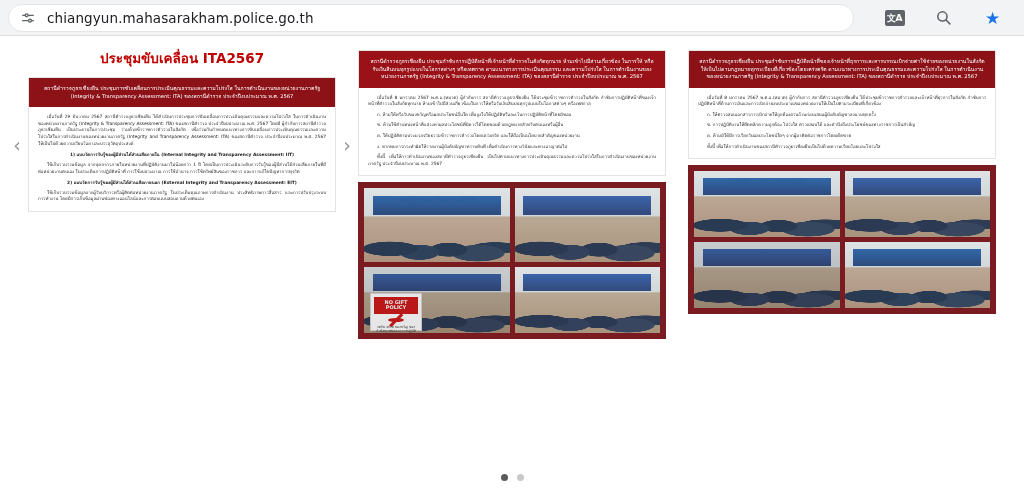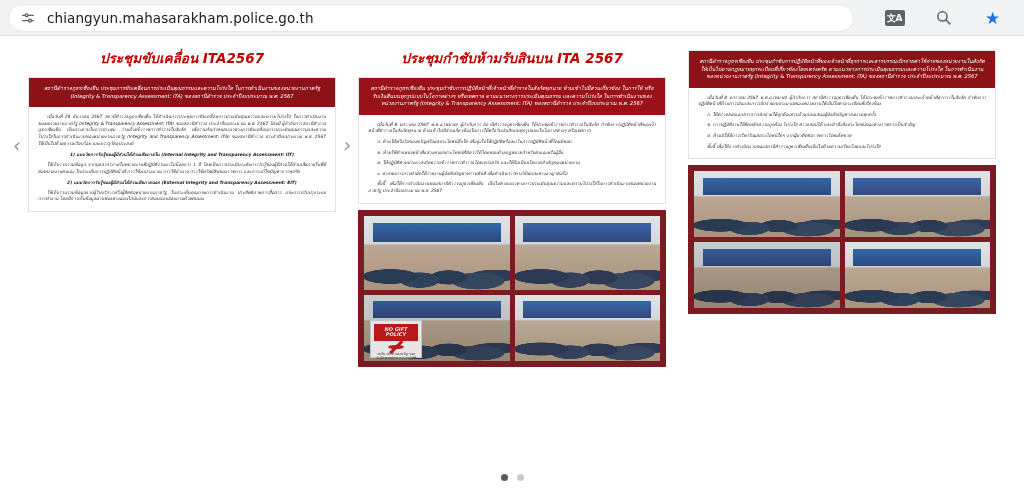--- a/index.html
+++ b/index.html
@@ -76,21 +76,20 @@
     height: 457px;
     background: #fff;
     overflow: hidden;
   }
 
   .columns {
     display: flex;
     align-items: flex-start;
     padding: 14px 28px 0 28px;
     gap: 22px;
-    font-style: italic;
   }
 
   .col { flex: 1 1 0; min-width: 0; }
 
   .col-title {
     text-align: center;
     color: #c00000;
     font-weight: bold;
     font-size: 13.5px;
     margin-bottom: 11px;
@@ -319,21 +318,20 @@
             <p class="sec-title">1) แบบวัดการรับรู้ของผู้มีส่วนได้ส่วนเสียภายใน (Internal Integrity and Transparency Assessment: IIT)</p>
             <p>ใช้เก็บรวบรวมข้อมูล จากบุคลากรภายในหน่วยงานที่ปฏิบัติงานมาไม่น้อยกว่า 1 ปี โดยเป็นการประเมินระดับการรับรู้ของผู้มีส่วนได้ส่วนเสียภายในที่มีต่อหน่วยงานตนเอง ในประเด็นการปฏิบัติหน้าที่ การใช้งบประมาณ การใช้อำนาจ การใช้ทรัพย์สินของราชการ และการแก้ไขปัญหาการทุจริต</p>
             <p class="sec-title">2) แบบวัดการรับรู้ของผู้มีส่วนได้ส่วนเสียภายนอก (External Integrity and Transparency Assessment: EIT)</p>
             <p>ใช้เก็บรวบรวมข้อมูลจากผู้รับบริการหรือผู้ติดต่อหน่วยงานภาครัฐ ในประเด็นคุณภาพการดำเนินงาน ประสิทธิภาพการสื่อสาร และการปรับปรุงระบบการทำงาน โดยมีการเก็บข้อมูลผ่านช่องทางออนไลน์และการตอบแบบสอบถามด้วยตนเอง</p>
           </div>
         </div>
       </div>
     </div>
 
     <div class="col">
-      <div class="col-title">ประชุมกำชับห้ามรับสินบน ITA 2567</div>
       <div class="sheet col2-doc">
         <div class="doc-head variant-b">สถานีตำรวจภูธรเชียงยืน ประชุมกำชับการปฏิบัติหน้าที่เจ้าหน้าที่ตำรวจในสังกัดทุกนาย ห้ามเข้าไปมีส่วนเกี่ยวข้อง ในการให้ หรือรับเงินสินบนทุกรูปแบบในโอกาสต่างๆ หรือเทศกาล ตามแนวทางการประเมินคุณธรรม และความโปร่งใส ในการดำเนินงานของหน่วยงานภาครัฐ (Integrity &amp; Transparency Assessment: ITA) ของสถานีตำรวจ ประจำปีงบประมาณ พ.ศ. 2567</div>
         <div class="doc-body">
           <p>เมื่อวันที่ 8 มกราคม 2567 พ.ต.อ.(หมวด) ผู้กำกับการ สถานีตำรวจภูธรเชียงยืน ได้ประชุมข้าราชการตำรวจในสังกัด กำชับการปฏิบัติหน้าที่ของเจ้าหน้าที่ตำรวจในสังกัดทุกนาย ห้ามเข้าไปมีส่วนเกี่ยวข้องในการให้หรือรับเงินสินบนทุกรูปแบบในโอกาสต่างๆ หรือเทศกาล</p>
           <p>ก. ห้ามให้หรือรับของขวัญหรือผลประโยชน์อื่นใด เพื่อจูงใจให้ปฏิบัติหรือละเว้นการปฏิบัติหน้าที่โดยมิชอบ</p>
           <p>ข. ห้ามใช้ตำแหน่งหน้าที่แสวงหาผลประโยชน์ที่มิควรได้โดยชอบด้วยกฎหมายสำหรับตนเองหรือผู้อื่น</p>
           <p>ค. ให้ปฏิบัติตามประมวลจริยธรรมข้าราชการตำรวจโดยเคร่งครัด และให้ถือเป็นนโยบายสำคัญของหน่วยงาน</p>
           <p>ง. หากพบการกระทำผิดให้รายงานผู้บังคับบัญชาทราบทันที เพื่อดำเนินการทางวินัยและทางอาญาต่อไป</p>
           <p>ทั้งนี้ เพื่อให้การดำเนินงานของสถานีตำรวจภูธรเชียงยืน เป็นไปตามแนวทางการประเมินคุณธรรมและความโปร่งใสในการดำเนินงานของหน่วยงานภาครัฐ ประจำปีงบประมาณ พ.ศ. 2567</p>
         </div>

